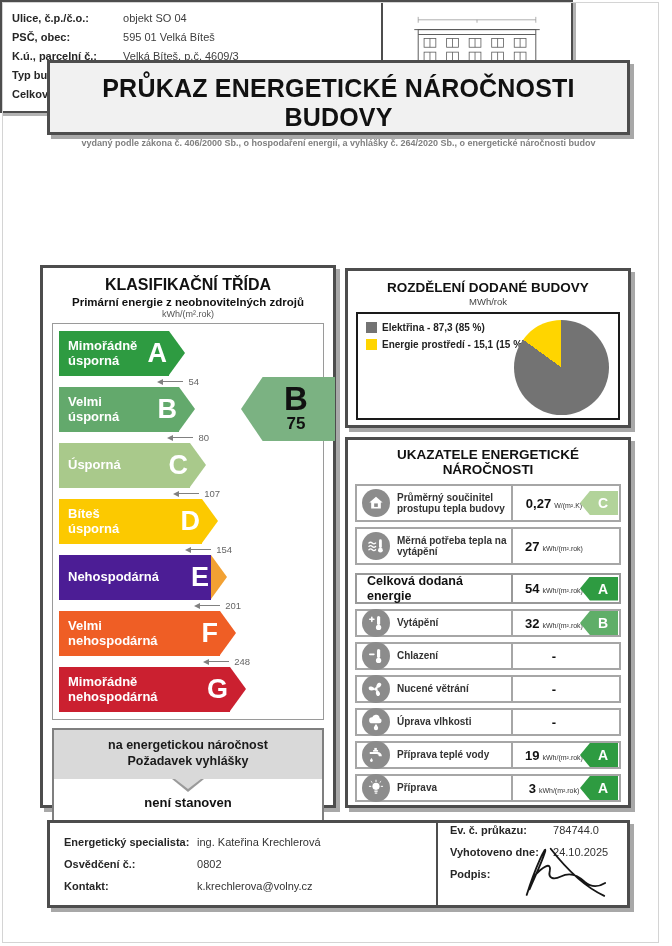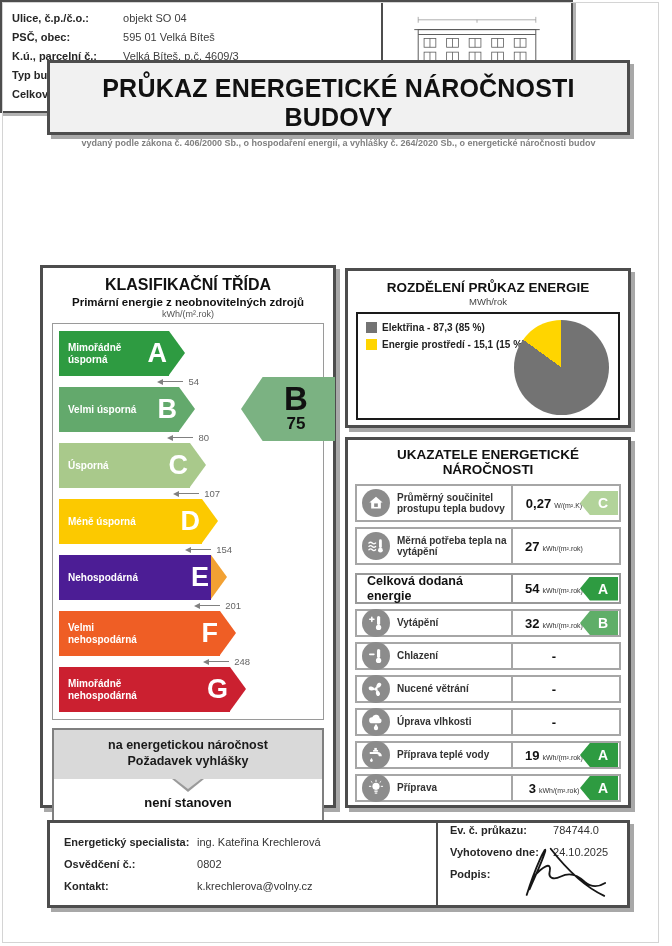--- a/index.html
+++ b/index.html
@@ -26,21 +26,21 @@
 
   
   .left-panel { left:40px; top:265px; width:296px; height:543px; padding:8px 9px 0; }
   .panel-title { text-align:center; font-size:16px; font-weight:bold; color:#111; }
   .panel-subtitle { text-align:center; font-size:11.5px; font-weight:bold; color:#111; margin-top:2px; }
   .panel-unit { text-align:center; font-size:9px; color:#555; margin-top:1px; }
   .scale-box { margin-top:4px; border:1.5px solid #9a9a9a; height:397px; padding:7px 0 0 6px; position:relative; }
   .band { position:relative; height:45px; display:flex; align-items:center; padding-left:9px; color:#fff; }
   .band::after { content:''; position:absolute; left:100%; top:0; width:0; height:0;
     border-top:22.5px solid transparent; border-bottom:22.5px solid transparent; border-left:16px solid var(--c); }
-  .band-label { width:78px; font-size:10px; font-weight:bold; line-height:1.15; }
+  .band-label { width:78px; font-size:13px; font-weight:bold; line-height:1.15; }
   .band-letter { position:absolute; right:2px; font-size:27px; font-weight:bold; line-height:1; }
   .threshold { height:11px; display:flex; justify-content:flex-end; align-items:center; font-size:9.5px; color:#666; }
   .th-arrow { position:relative; display:inline-block; width:26px; height:6px; margin-right:5px; }
   .th-arrow::after { content:''; position:absolute; left:3px; right:0; top:2.5px; height:1px; background:#808080; }
   .th-arrow::before { content:''; position:absolute; left:0; top:0; border-top:3px solid transparent; border-bottom:3px solid transparent; border-right:6px solid #808080; }
   .band-row:nth-of-type(1) .band { width:110px; } .band-row:nth-of-type(1) .threshold { width:140px; }
   .band-row:nth-of-type(2) .band { width:120px; } .band-row:nth-of-type(2) .threshold { width:150px; }
   .band-row:nth-of-type(3) .band { width:131px; } .band-row:nth-of-type(3) .threshold { width:161px; }
   .band-row:nth-of-type(4) .band { width:143px; } .band-row:nth-of-type(4) .threshold { width:173px; }
   .band-row:nth-of-type(5) .band { width:152px; } .band-row:nth-of-type(5) .threshold { width:182px; }
@@ -224,21 +224,21 @@
           <span class="band-label">Úsporná</span>
           <span class="band-letter">C</span>
         </div>
         <div class="threshold">
             <span class="th-arrow"></span>
             <span>107</span>
           </div>
       </div>
       <div class="band-row">
         <div class="band" style="background-color: rgb(252, 201, 0); --c: #fcc900;">
-          <span class="band-label">Méně úsporná</span>
+          <span class="band-label">Bíteš úsporná</span>
           <span class="band-letter">D</span>
         </div>
         <div class="threshold">
             <span class="th-arrow"></span>
             <span>154</span>
           </div>
       </div>
       <div class="band-row">
         <div class="band" style="background-color: #4c1d95; --c: #f2a133;">
           <span class="band-label">Nehospodárná</span>
@@ -275,21 +275,21 @@
     <div class="req-box">
       <div class="req-head">
         <div>na energetickou náročnost</div>
         <div>Požadavek vyhlášky</div>
       </div>
       <div class="req-value">není stanoven</div>
     </div>
   </div>
 
   <div class="shadow-box right-top">
-    <div class="rt-title">ROZDĚLENÍ PRŮKAZ ENERGIE</div>
+    <div class="rt-title">ROZDĚLENÍ DODANÉ BUDOVY</div>
     <div class="rt-unit">MWh/rok</div>
     <div class="pie-box">
       <div class="legend-item">
         <span class="legend-swatch" style="background-color: rgb(115, 115, 115);"></span>
         <span class="legend-label">Elektřina - 87,3 (85 %)</span>
       </div>
       <div class="legend-item">
         <span class="legend-swatch" style="background-color: rgb(255, 213, 0);"></span>
         <span class="legend-label">Energie prostředí - 15,1 (15 %)</span>
       </div>

